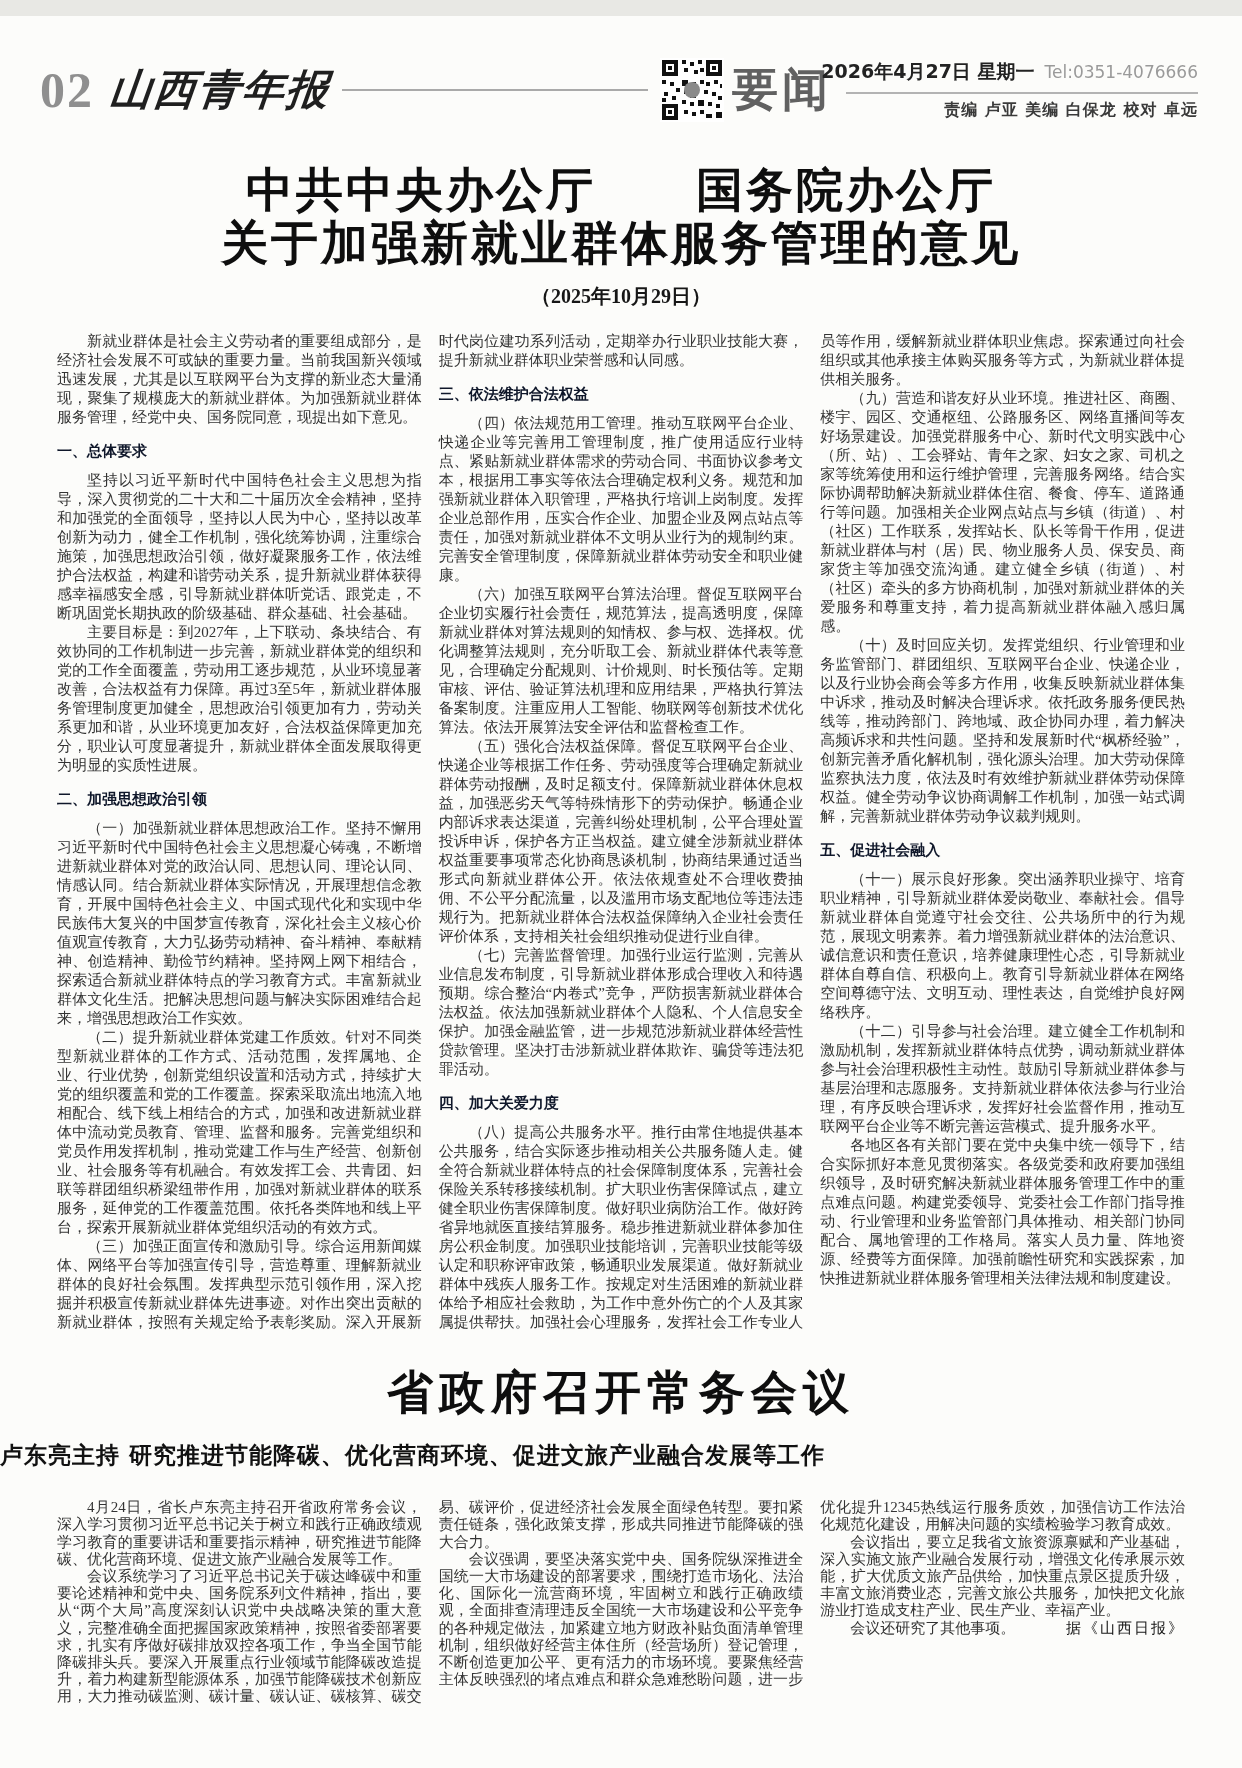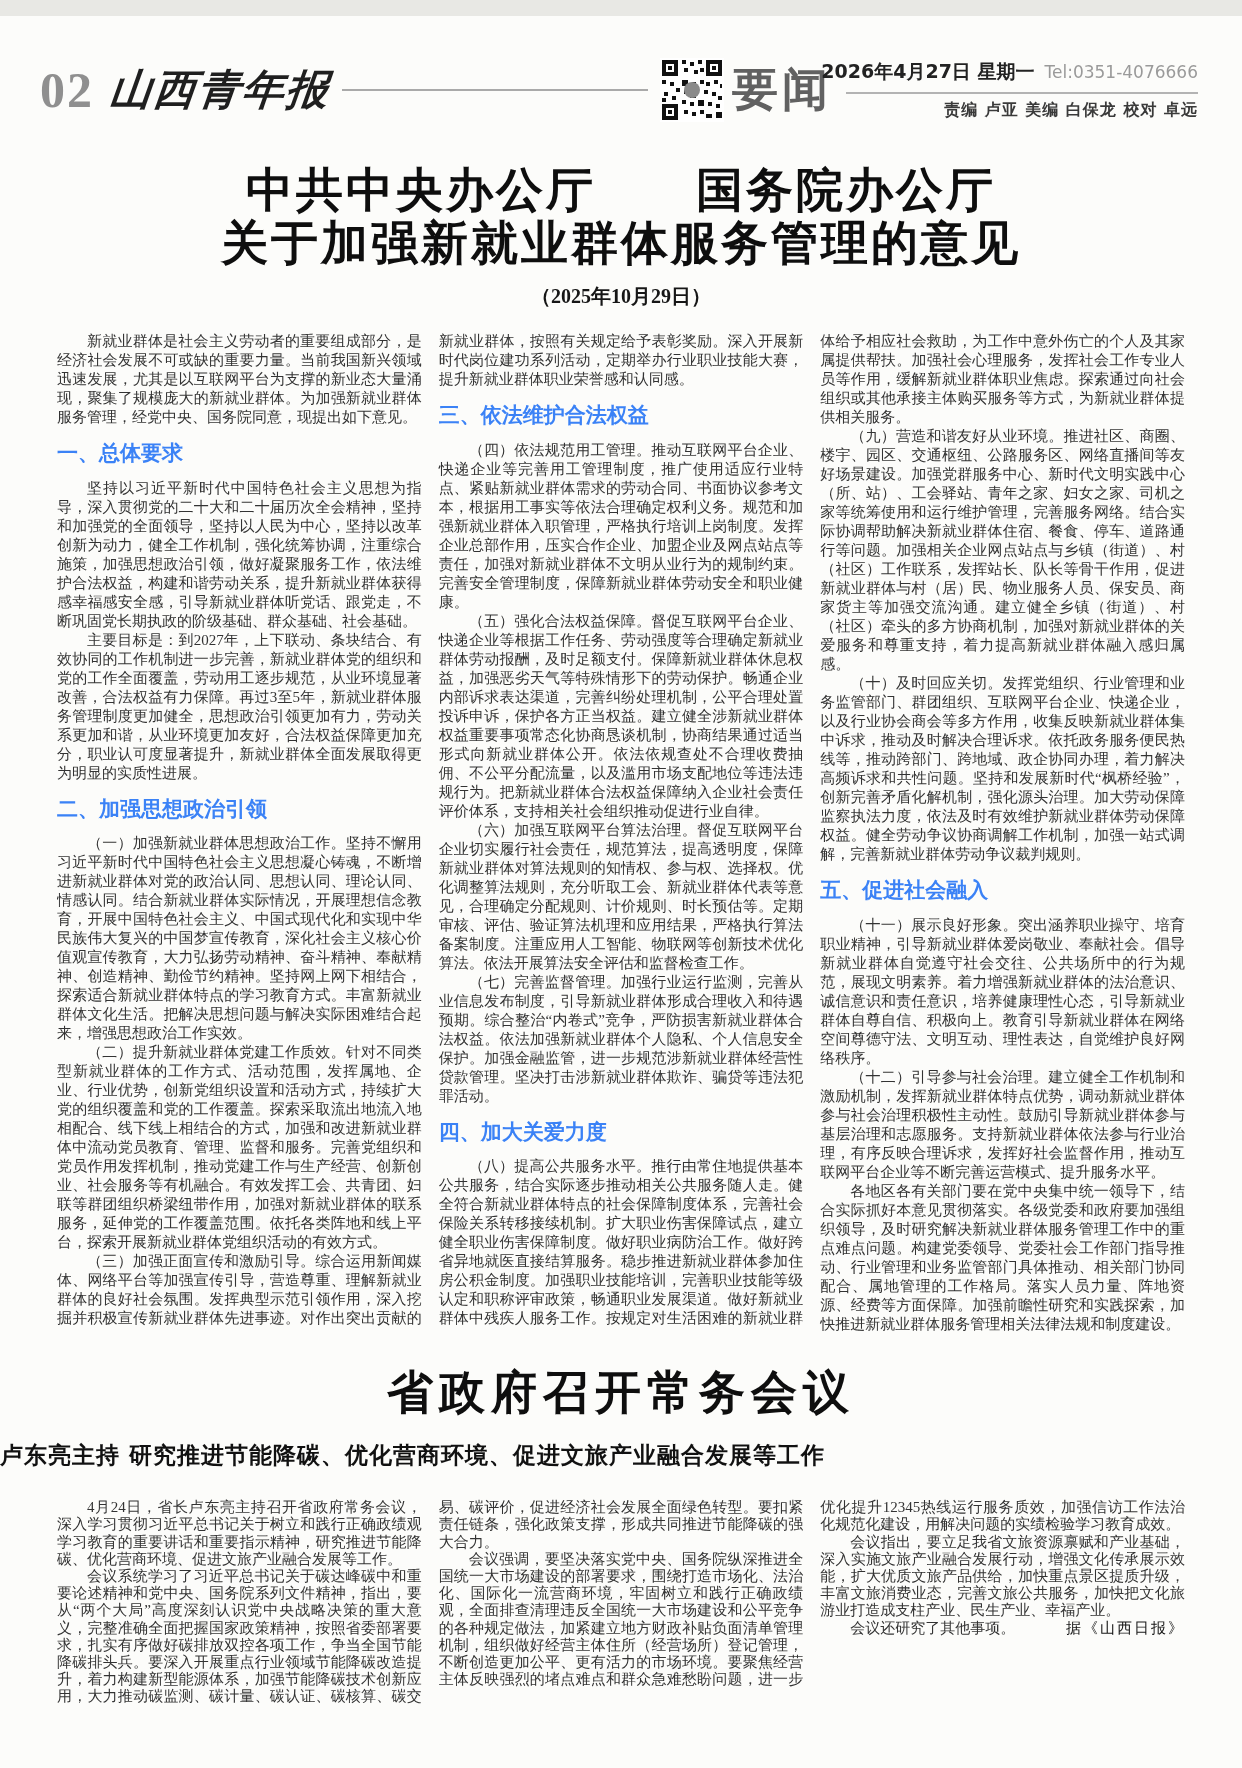--- a/index.html
+++ b/index.html
@@ -31,22 +31,22 @@
     font-family:"DejaVu Sans",sans-serif;font-weight:900;}
   .main-title .t1,.main-title .t2{font-size:47px;line-height:1.12;letter-spacing:3px;display:block;}
   .main-dateline{text-align:center;font-size:20px;font-weight:bold;color:#161616;margin-top:14px;}
   .main-body{
     width:1128px;margin:22px auto 0 auto;height:1004px;
     column-count:3;column-gap:17px;column-fill:auto;overflow:hidden;
     font-size:15px;line-height:19px;text-align:justify;color:#333;
   }
   .main-body p{margin:0;text-indent:2em;}
   .sec-heading{
-    font-family:Liberation Mono, monospace;font-weight:900;color:#3b82f6;
-    font-size:21px;line-height:1.25;margin:15px 0 10px 0;text-indent:0;
+    font-family:Liberation Sans, sans-serif;font-weight:900;color:#0f172a;
+    font-size:15px;line-height:1.25;margin:15px 0 10px 0;text-indent:0;
     break-inside:avoid;break-after:avoid;
   }
   .attribution{float:right;font-weight:normal;color:#141414;letter-spacing:2px;}
   
   .second-headline{margin-top:26px;text-align:center;font-size:46px;font-weight:900;
     color:#0e0e0e;font-family:"DejaVu Sans",sans-serif;letter-spacing:6px;}
   .second-subtitle{margin-top:16px;font-size:23px;font-weight:bold;
     color:#111;font-family:"DejaVu Sans",sans-serif;letter-spacing:1px;}
   .second-body{
     width:1128px;margin:28px auto 0 auto;height:220px;
@@ -136,22 +136,22 @@
     <p>坚持以习近平新时代中国特色社会主义思想为指导，深入贯彻党的二十大和二十届历次全会精神，坚持和加强党的全面领导，坚持以人民为中心，坚持以改革创新为动力，健全工作机制，强化统筹协调，注重综合施策，加强思想政治引领，做好凝聚服务工作，依法维护合法权益，构建和谐劳动关系，提升新就业群体获得感幸福感安全感，引导新就业群体听党话、跟党走，不断巩固党长期执政的阶级基础、群众基础、社会基础。</p>
     <p>主要目标是：到2027年，上下联动、条块结合、有效协同的工作机制进一步完善，新就业群体党的组织和党的工作全面覆盖，劳动用工逐步规范，从业环境显著改善，合法权益有力保障。再过3至5年，新就业群体服务管理制度更加健全，思想政治引领更加有力，劳动关系更加和谐，从业环境更加友好，合法权益保障更加充分，职业认可度显著提升，新就业群体全面发展取得更为明显的实质性进展。</p>
 
     <h3 class="sec-heading">二、加强思想政治引领</h3>
     <p>（一）加强新就业群体思想政治工作。坚持不懈用习近平新时代中国特色社会主义思想凝心铸魂，不断增进新就业群体对党的政治认同、思想认同、理论认同、情感认同。结合新就业群体实际情况，开展理想信念教育，开展中国特色社会主义、中国式现代化和实现中华民族伟大复兴的中国梦宣传教育，深化社会主义核心价值观宣传教育，大力弘扬劳动精神、奋斗精神、奉献精神、创造精神、勤俭节约精神。坚持网上网下相结合，探索适合新就业群体特点的学习教育方式。丰富新就业群体文化生活。把解决思想问题与解决实际困难结合起来，增强思想政治工作实效。</p>
     <p>（二）提升新就业群体党建工作质效。针对不同类型新就业群体的工作方式、活动范围，发挥属地、企业、行业优势，创新党组织设置和活动方式，持续扩大党的组织覆盖和党的工作覆盖。探索采取流出地流入地相配合、线下线上相结合的方式，加强和改进新就业群体中流动党员教育、管理、监督和服务。完善党组织和党员作用发挥机制，推动党建工作与生产经营、创新创业、社会服务等有机融合。有效发挥工会、共青团、妇联等群团组织桥梁纽带作用，加强对新就业群体的联系服务，延伸党的工作覆盖范围。依托各类阵地和线上平台，探索开展新就业群体党组织活动的有效方式。</p>
     <p>（三）加强正面宣传和激励引导。综合运用新闻媒体、网络平台等加强宣传引导，营造尊重、理解新就业群体的良好社会氛围。发挥典型示范引领作用，深入挖掘并积极宣传新就业群体先进事迹。对作出突出贡献的新就业群体，按照有关规定给予表彰奖励。深入开展新时代岗位建功系列活动，定期举办行业职业技能大赛，提升新就业群体职业荣誉感和认同感。</p>
 
     <h3 class="sec-heading">三、依法维护合法权益</h3>
     <p>（四）依法规范用工管理。推动互联网平台企业、快递企业等完善用工管理制度，推广使用适应行业特点、紧贴新就业群体需求的劳动合同、书面协议参考文本，根据用工事实等依法合理确定权利义务。规范和加强新就业群体入职管理，严格执行培训上岗制度。发挥企业总部作用，压实合作企业、加盟企业及网点站点等责任，加强对新就业群体不文明从业行为的规制约束。完善安全管理制度，保障新就业群体劳动安全和职业健康。</p>
+    <p>（六）加强互联网平台算法治理。督促互联网平台企业切实履行社会责任，规范算法，提高透明度，保障新就业群体对算法规则的知情权、参与权、选择权。优化调整算法规则，充分听取工会、新就业群体代表等意见，合理确定分配规则、计价规则、时长预估等。定期审核、评估、验证算法机理和应用结果，严格执行算法备案制度。注重应用人工智能、物联网等创新技术优化算法。依法开展算法安全评估和监督检查工作。</p>
     <p>（五）强化合法权益保障。督促互联网平台企业、快递企业等根据工作任务、劳动强度等合理确定新就业群体劳动报酬，及时足额支付。保障新就业群体休息权益，加强恶劣天气等特殊情形下的劳动保护。畅通企业内部诉求表达渠道，完善纠纷处理机制，公平合理处置投诉申诉，保护各方正当权益。建立健全涉新就业群体权益重要事项常态化协商恳谈机制，协商结果通过适当形式向新就业群体公开。依法依规查处不合理收费抽佣、不公平分配流量，以及滥用市场支配地位等违法违规行为。把新就业群体合法权益保障纳入企业社会责任评价体系，支持相关社会组织推动促进行业自律。</p>
-    <p>（六）加强互联网平台算法治理。督促互联网平台企业切实履行社会责任，规范算法，提高透明度，保障新就业群体对算法规则的知情权、参与权、选择权。优化调整算法规则，充分听取工会、新就业群体代表等意见，合理确定分配规则、计价规则、时长预估等。定期审核、评估、验证算法机理和应用结果，严格执行算法备案制度。注重应用人工智能、物联网等创新技术优化算法。依法开展算法安全评估和监督检查工作。</p>
     <p>（七）完善监督管理。加强行业运行监测，完善从业信息发布制度，引导新就业群体形成合理收入和待遇预期。综合整治“内卷式”竞争，严防损害新就业群体合法权益。依法加强新就业群体个人隐私、个人信息安全保护。加强金融监管，进一步规范涉新就业群体经营性贷款管理。坚决打击涉新就业群体欺诈、骗贷等违法犯罪活动。</p>
 
     <h3 class="sec-heading">四、加大关爱力度</h3>
     <p>（八）提高公共服务水平。推行由常住地提供基本公共服务，结合实际逐步推动相关公共服务随人走。健全符合新就业群体特点的社会保障制度体系，完善社会保险关系转移接续机制。扩大职业伤害保障试点，建立健全职业伤害保障制度。做好职业病防治工作。做好跨省异地就医直接结算服务。稳步推进新就业群体参加住房公积金制度。加强职业技能培训，完善职业技能等级认定和职称评审政策，畅通职业发展渠道。做好新就业群体中残疾人服务工作。按规定对生活困难的新就业群体给予相应社会救助，为工作中意外伤亡的个人及其家属提供帮扶。加强社会心理服务，发挥社会工作专业人员等作用，缓解新就业群体职业焦虑。探索通过向社会组织或其他承接主体购买服务等方式，为新就业群体提供相关服务。</p>
     <p>（九）营造和谐友好从业环境。推进社区、商圈、楼宇、园区、交通枢纽、公路服务区、网络直播间等友好场景建设。加强党群服务中心、新时代文明实践中心（所、站）、工会驿站、青年之家、妇女之家、司机之家等统筹使用和运行维护管理，完善服务网络。结合实际协调帮助解决新就业群体住宿、餐食、停车、道路通行等问题。加强相关企业网点站点与乡镇（街道）、村（社区）工作联系，发挥站长、队长等骨干作用，促进新就业群体与村（居）民、物业服务人员、保安员、商家货主等加强交流沟通。建立健全乡镇（街道）、村（社区）牵头的多方协商机制，加强对新就业群体的关爱服务和尊重支持，着力提高新就业群体融入感归属感。</p>
     <p>（十）及时回应关切。发挥党组织、行业管理和业务监管部门、群团组织、互联网平台企业、快递企业，以及行业协会商会等多方作用，收集反映新就业群体集中诉求，推动及时解决合理诉求。依托政务服务便民热线等，推动跨部门、跨地域、政企协同办理，着力解决高频诉求和共性问题。坚持和发展新时代“枫桥经验”，创新完善矛盾化解机制，强化源头治理。加大劳动保障监察执法力度，依法及时有效维护新就业群体劳动保障权益。健全劳动争议协商调解工作机制，加强一站式调解，完善新就业群体劳动争议裁判规则。</p>
 
     <h3 class="sec-heading">五、促进社会融入</h3>
     <p>（十一）展示良好形象。突出涵养职业操守、培育职业精神，引导新就业群体爱岗敬业、奉献社会。倡导新就业群体自觉遵守社会交往、公共场所中的行为规范，展现文明素养。着力增强新就业群体的法治意识、诚信意识和责任意识，培养健康理性心态，引导新就业群体自尊自信、积极向上。教育引导新就业群体在网络空间尊德守法、文明互动、理性表达，自觉维护良好网络秩序。</p>
     <p>（十二）引导参与社会治理。建立健全工作机制和激励机制，发挥新就业群体特点优势，调动新就业群体参与社会治理积极性主动性。鼓励引导新就业群体参与基层治理和志愿服务。支持新就业群体依法参与行业治理，有序反映合理诉求，发挥好社会监督作用，推动互联网平台企业等不断完善运营模式、提升服务水平。</p>

